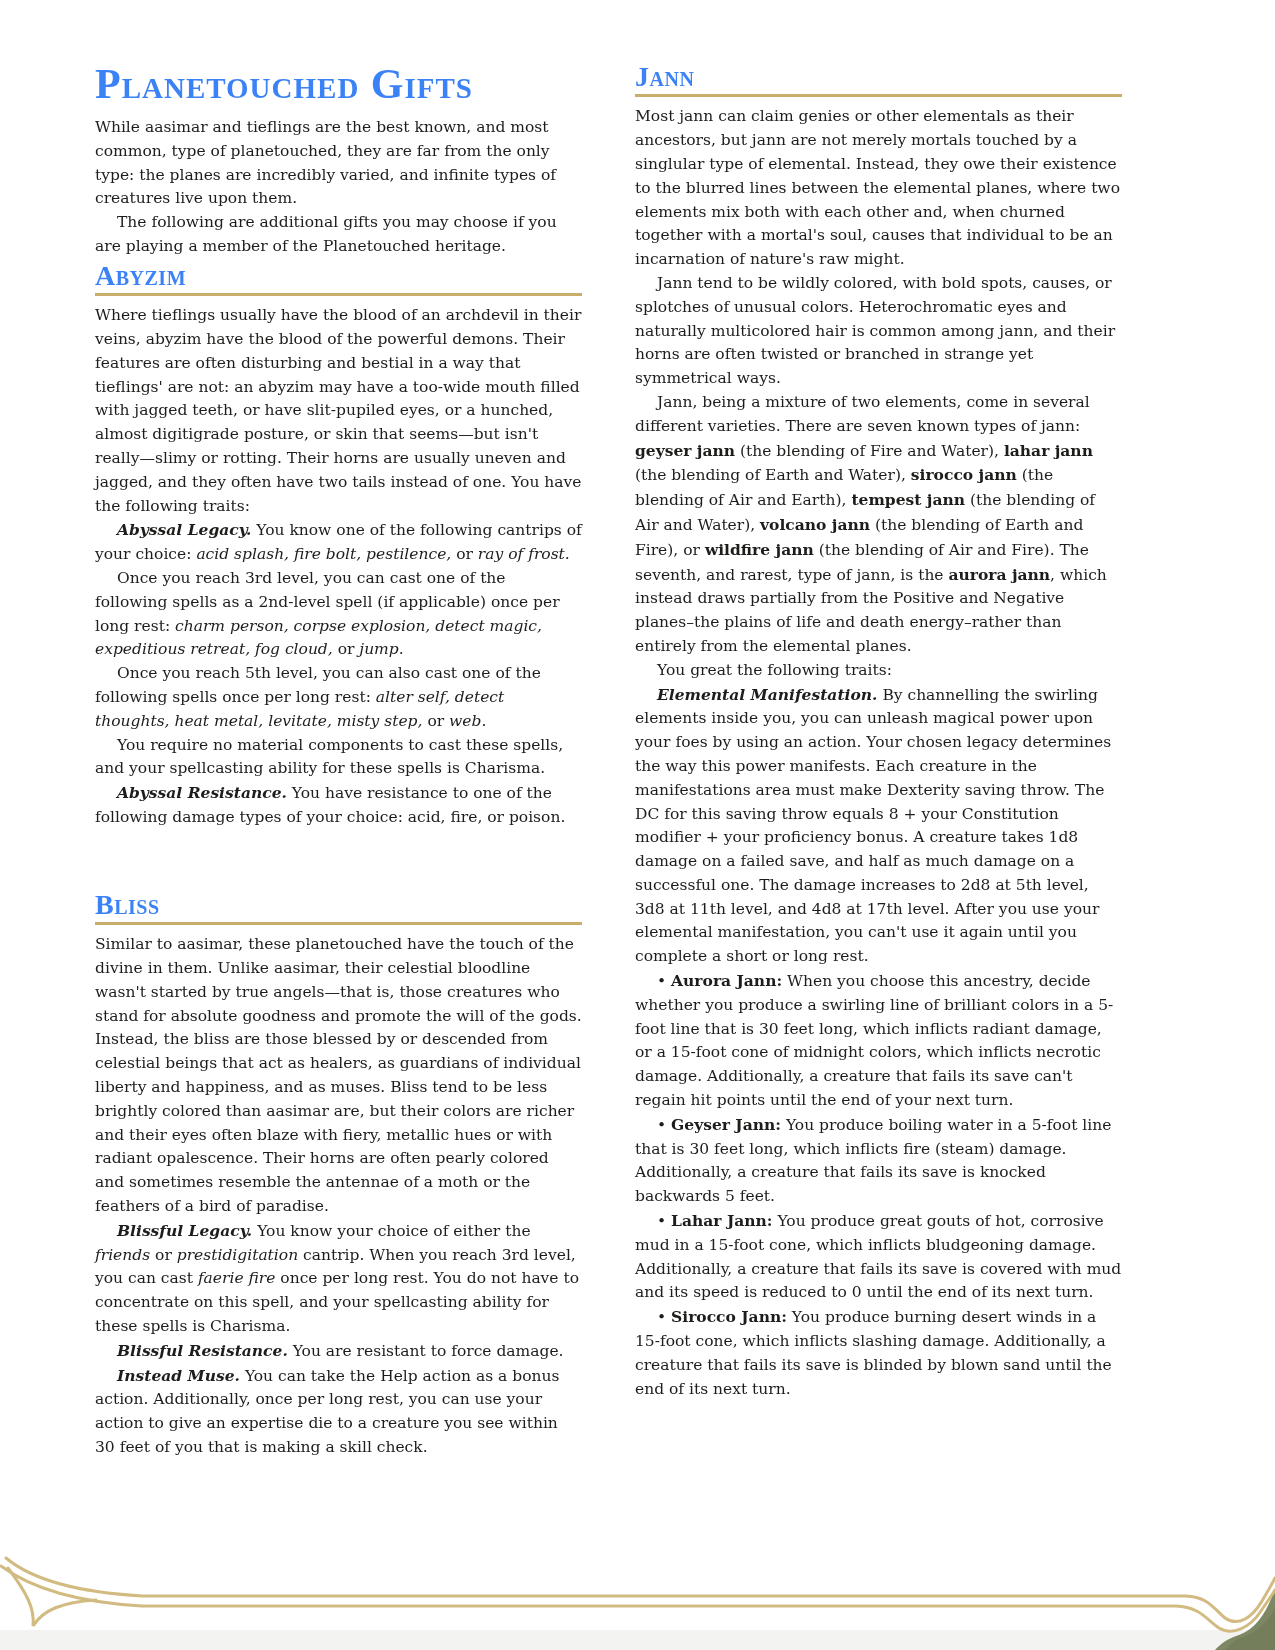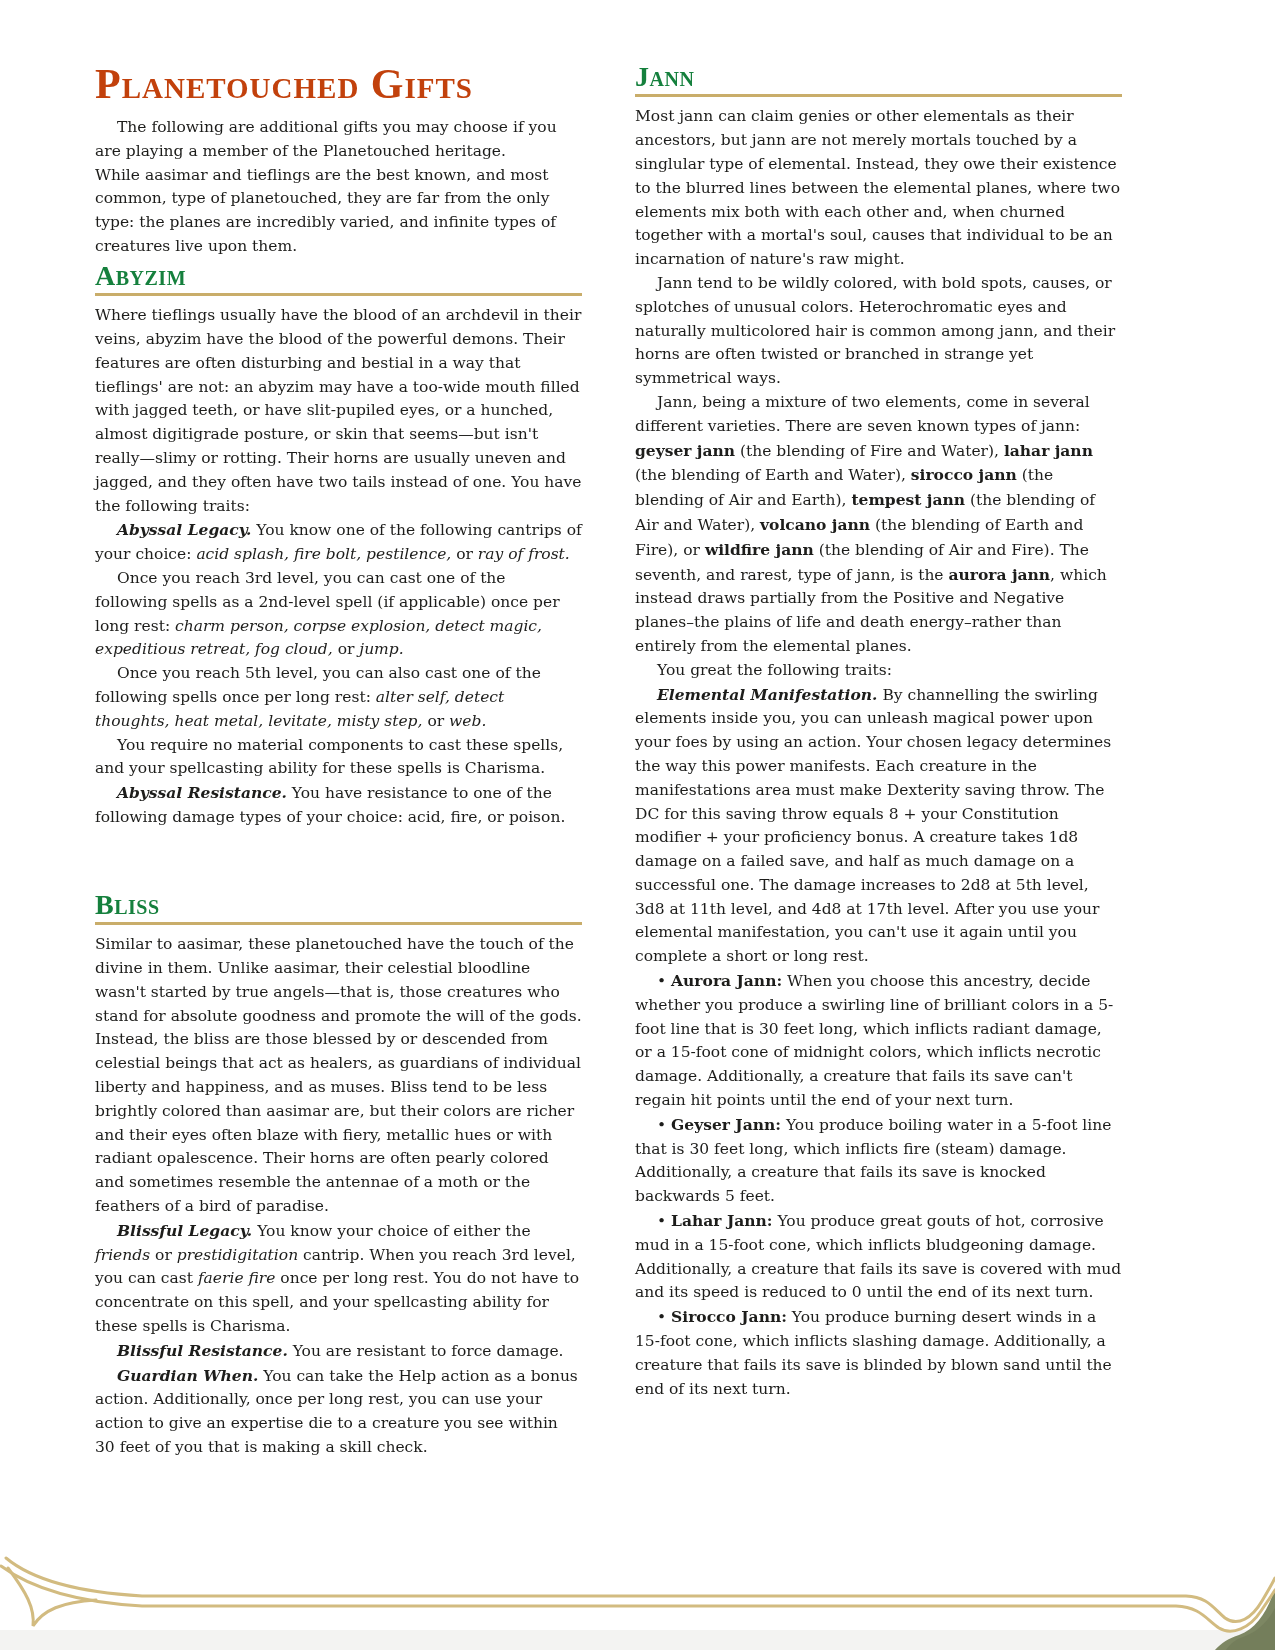--- a/index.html
+++ b/index.html
@@ -22,35 +22,35 @@
   }
   .column { width: 487px; }
 
   h1.page-title {
     font-family: "Liberation Serif", serif;
     font-weight: 700;
     font-size: 42px;
     line-height: 1.05;
     font-variant-caps: small-caps;
     letter-spacing: 1px;
-    color: #c2410c;
+    color: #3b82f6;
     margin: 0 0 10px 0;
   }
   section.section { margin-top: 2px; }
   .sections > section:first-child { margin-top: 0; }
   section[data-name="section-bliss"] { margin-top: 60px; }
 
   h2.section-heading {
     font-family: "Liberation Serif", serif;
     font-weight: 700;
     font-size: 28px;
     line-height: 1.05;
     font-variant-caps: small-caps;
     letter-spacing: 0.5px;
-    color: #15803d;
+    color: #3b82f6;
     border-bottom: 3px solid #c9ad6a;
     padding-bottom: 3px;
     margin: 0 0 8px 0;
   }
   p.body-paragraph {
     margin: 0;
     font-size: 15.5px;
     line-height: 23.8px;
     text-align: left;
   }
@@ -70,38 +70,38 @@
 </style>
 </head>
 <body>
 
 <div class="page" data-name="document-page">
   <div class="columns" data-name="content-columns">
     <div class="column" data-name="left-column">
       <h1 class="page-title" data-name="page-title">Planetouched Gifts</h1>
       <div class="sections" data-name="left-column-sections">
           <section class="section" data-name="section-intro">
+            <p class="body-paragraph" data-name="paragraph"><span class="run" data-name="text-run">While aasimar and tieflings are the best known, and most common, type of planetouched, they are far from the only type: the planes are incredibly varied, and infinite types of creatures live upon them.</span></p>
             <p class="body-paragraph indent" data-name="paragraph"><span class="run" data-name="text-run">The following are additional gifts you may choose if you are playing a member of the Planetouched heritage.</span></p>
-            <p class="body-paragraph" data-name="paragraph"><span class="run" data-name="text-run">While aasimar and tieflings are the best known, and most common, type of planetouched, they are far from the only type: the planes are incredibly varied, and infinite types of creatures live upon them.</span></p>
           </section>
           <section class="section" data-name="section-abyzim">
             <h2 class="section-heading" data-name="section-heading-abyzim">Abyzim</h2>
             <p class="body-paragraph" data-name="paragraph"><span class="run" data-name="text-run">Where tieflings usually have the blood of an archdevil in their veins, abyzim have the blood of the powerful demons. Their features are often disturbing and bestial in a way that tieflings' are not: an abyzim may have a too-wide mouth filled with jagged teeth, or have slit-pupiled eyes, or a hunched, almost digitigrade posture, or skin that seems—but isn't really—slimy or rotting. Their horns are usually uneven and jagged, and they often have two tails instead of one. You have the following traits:</span></p>
             <p class="body-paragraph indent" data-name="paragraph"><span class="run run-bi" data-name="text-run-bi">Abyssal Legacy.</span><span class="run" data-name="text-run"> You know one of the following cantrips of your choice: </span><span class="run run-i" data-name="text-run-i">acid splash, fire bolt, pestilence,</span><span class="run" data-name="text-run"> or </span><span class="run run-i" data-name="text-run-i">ray of frost.</span></p>
             <p class="body-paragraph indent" data-name="paragraph"><span class="run" data-name="text-run">Once you reach 3rd level, you can cast one of the following spells as a 2nd-level spell (if applicable) once per long rest: </span><span class="run run-i" data-name="text-run-i">charm person, corpse explosion, detect magic, expeditious retreat, fog cloud,</span><span class="run" data-name="text-run"> or </span><span class="run run-i" data-name="text-run-i">jump.</span></p>
             <p class="body-paragraph indent" data-name="paragraph"><span class="run" data-name="text-run">Once you reach 5th level, you can also cast one of the following spells once per long rest: </span><span class="run run-i" data-name="text-run-i">alter self, detect thoughts, heat metal, levitate, misty step,</span><span class="run" data-name="text-run"> or </span><span class="run run-i" data-name="text-run-i">web.</span></p>
             <p class="body-paragraph indent" data-name="paragraph"><span class="run" data-name="text-run">You require no material components to cast these spells, and your spellcasting ability for these spells is Charisma.</span></p>
             <p class="body-paragraph indent" data-name="paragraph"><span class="run run-bi" data-name="text-run-bi">Abyssal Resistance.</span><span class="run" data-name="text-run"> You have resistance to one of the following damage types of your choice: acid, fire, or poison.</span></p>
           </section>
           <section class="section" data-name="section-bliss">
             <h2 class="section-heading" data-name="section-heading-bliss">Bliss</h2>
             <p class="body-paragraph" data-name="paragraph"><span class="run" data-name="text-run">Similar to aasimar, these planetouched have the touch of the divine in them. Unlike aasimar, their celestial bloodline wasn't started by true angels—that is, those creatures who stand for absolute goodness and promote the will of the gods. Instead, the bliss are those blessed by or descended from celestial beings that act as healers, as guardians of individual liberty and happiness, and as muses. Bliss tend to be less brightly colored than aasimar are, but their colors are richer and their eyes often blaze with fiery, metallic hues or with radiant opalescence. Their horns are often pearly colored and sometimes resemble the antennae of a moth or the feathers of a bird of paradise.</span></p>
             <p class="body-paragraph indent" data-name="paragraph"><span class="run run-bi" data-name="text-run-bi">Blissful Legacy.</span><span class="run" data-name="text-run"> You know your choice of either the </span><span class="run run-i" data-name="text-run-i">friends</span><span class="run" data-name="text-run"> or </span><span class="run run-i" data-name="text-run-i">prestidigitation</span><span class="run" data-name="text-run"> cantrip. When you reach 3rd level, you can cast </span><span class="run run-i" data-name="text-run-i">faerie fire</span><span class="run" data-name="text-run"> once per long rest. You do not have to concentrate on this spell, and your spellcasting ability for these spells is Charisma.</span></p>
             <p class="body-paragraph indent" data-name="paragraph"><span class="run run-bi" data-name="text-run-bi">Blissful Resistance.</span><span class="run" data-name="text-run"> You are resistant to force damage.</span></p>
-            <p class="body-paragraph indent" data-name="paragraph"><span class="run run-bi" data-name="text-run-bi">Guardian When.</span><span class="run" data-name="text-run"> You can take the Help action as a bonus action. Additionally, once per long rest, you can use your action to give an expertise die to a creature you see within 30 feet of you that is making a skill check.</span></p>
+            <p class="body-paragraph indent" data-name="paragraph"><span class="run run-bi" data-name="text-run-bi">Instead Muse.</span><span class="run" data-name="text-run"> You can take the Help action as a bonus action. Additionally, once per long rest, you can use your action to give an expertise die to a creature you see within 30 feet of you that is making a skill check.</span></p>
           </section>
         </div>
     </div>
     <div class="column" data-name="right-column">
       <div class="sections" data-name="right-column-sections">
           <section class="section" data-name="section-jann">
             <h2 class="section-heading" data-name="section-heading-jann">Jann</h2>
             <p class="body-paragraph" data-name="paragraph"><span class="run" data-name="text-run">Most jann can claim genies or other elementals as their ancestors, but jann are not merely mortals touched by a singlular type of elemental. Instead, they owe their existence to the blurred lines between the elemental planes, where two elements mix both with each other and, when churned together with a mortal's soul, causes that individual to be an incarnation of nature's raw might.</span></p>
             <p class="body-paragraph indent" data-name="paragraph"><span class="run" data-name="text-run">Jann tend to be wildly colored, with bold spots, causes, or splotches of unusual colors. Heterochromatic eyes and naturally multicolored hair is common among jann, and their horns are often twisted or branched in strange yet symmetrical ways.</span></p>
             <p class="body-paragraph indent" data-name="paragraph"><span class="run" data-name="text-run">Jann, being a mixture of two elements, come in several different varieties. There are seven known types of jann: </span><span class="run run-b" data-name="text-run-b">geyser jann</span><span class="run" data-name="text-run"> (the blending of Fire and Water), </span><span class="run run-b" data-name="text-run-b">lahar jann</span><span class="run" data-name="text-run"> (the blending of Earth and Water), </span><span class="run run-b" data-name="text-run-b">sirocco jann</span><span class="run" data-name="text-run"> (the blending of Air and Earth), </span><span class="run run-b" data-name="text-run-b">tempest jann</span><span class="run" data-name="text-run"> (the blending of Air and Water), </span><span class="run run-b" data-name="text-run-b">volcano jann</span><span class="run" data-name="text-run"> (the blending of Earth and Fire), or </span><span class="run run-b" data-name="text-run-b">wildfire jann</span><span class="run" data-name="text-run"> (the blending of Air and Fire). The seventh, and rarest, type of jann, is the </span><span class="run run-b" data-name="text-run-b">aurora jann</span><span class="run" data-name="text-run">, which instead draws partially from the Positive and Negative planes–the plains of life and death energy–rather than entirely from the elemental planes.</span></p>

